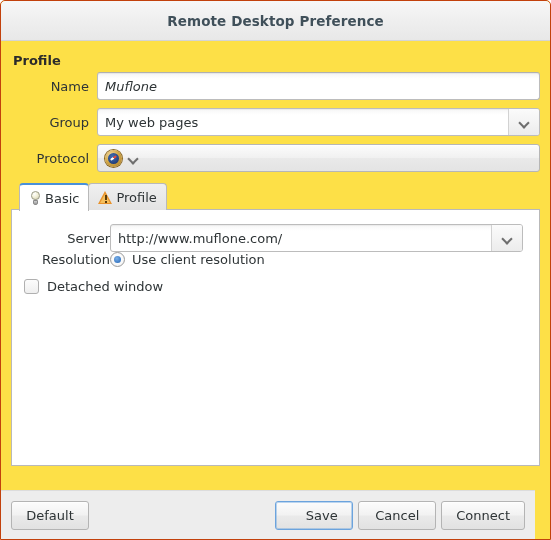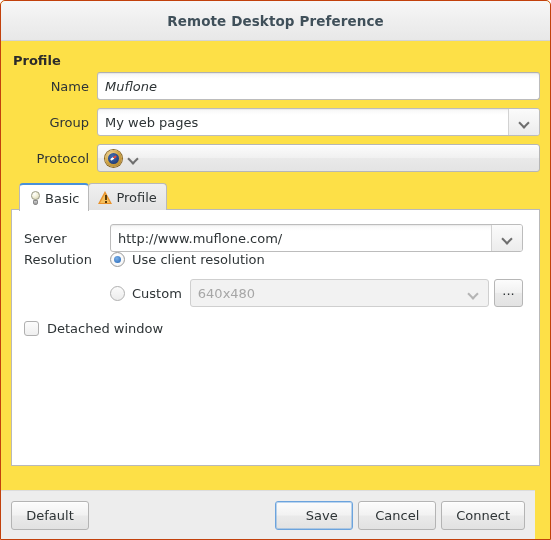--- a/index.html
+++ b/index.html
@@ -184,20 +184,21 @@
     width: 7px; height: 2px;
     background: linear-gradient(to right, #ffffff 50%, #e24a3a 50%);
     transform: rotate(-35deg);
     z-index: 2;
     border-radius: 1px;
   }
   
   .notebook {
     position: relative;
     margin-top: 8px;
+    text-align: right;
   }
   .tabstrip {
     display: flex;
     align-items: flex-end;
     height: 30px;
     padding-left: 8px;
     position: relative;
     z-index: 2;
   }
   .tab {
@@ -494,32 +495,20 @@
             </div>
           </div>
         </div>
 
         <div class="panel-row" style="margin-bottom:12px;">
           <div class="panel-label">Resolution</div>
           <span class="radio checked"></span>
           <span class="radio-label">Use client resolution</span>
         </div>
 
-        <div class="panel-row" style="margin-bottom:14px;">
-          <div class="panel-label"></div>
-          <span class="radio"></span>
-          <span class="radio-label" style="margin-right:8px;">Custom</span>
-          <div class="combo-disabled">
-            <div class="combo-text">640x480</div>
-            <div class="combo-arrow">
-              <span class="chev dim"></span>
-            </div>
-          </div>
-          <div class="dots-button">...</div>
-        </div>
 
         <div class="panel-row">
           <span class="checkbox"></span>
           <span class="radio-label">Detached window</span>
         </div>
 
       </div>
     </div>
 
   </div>

